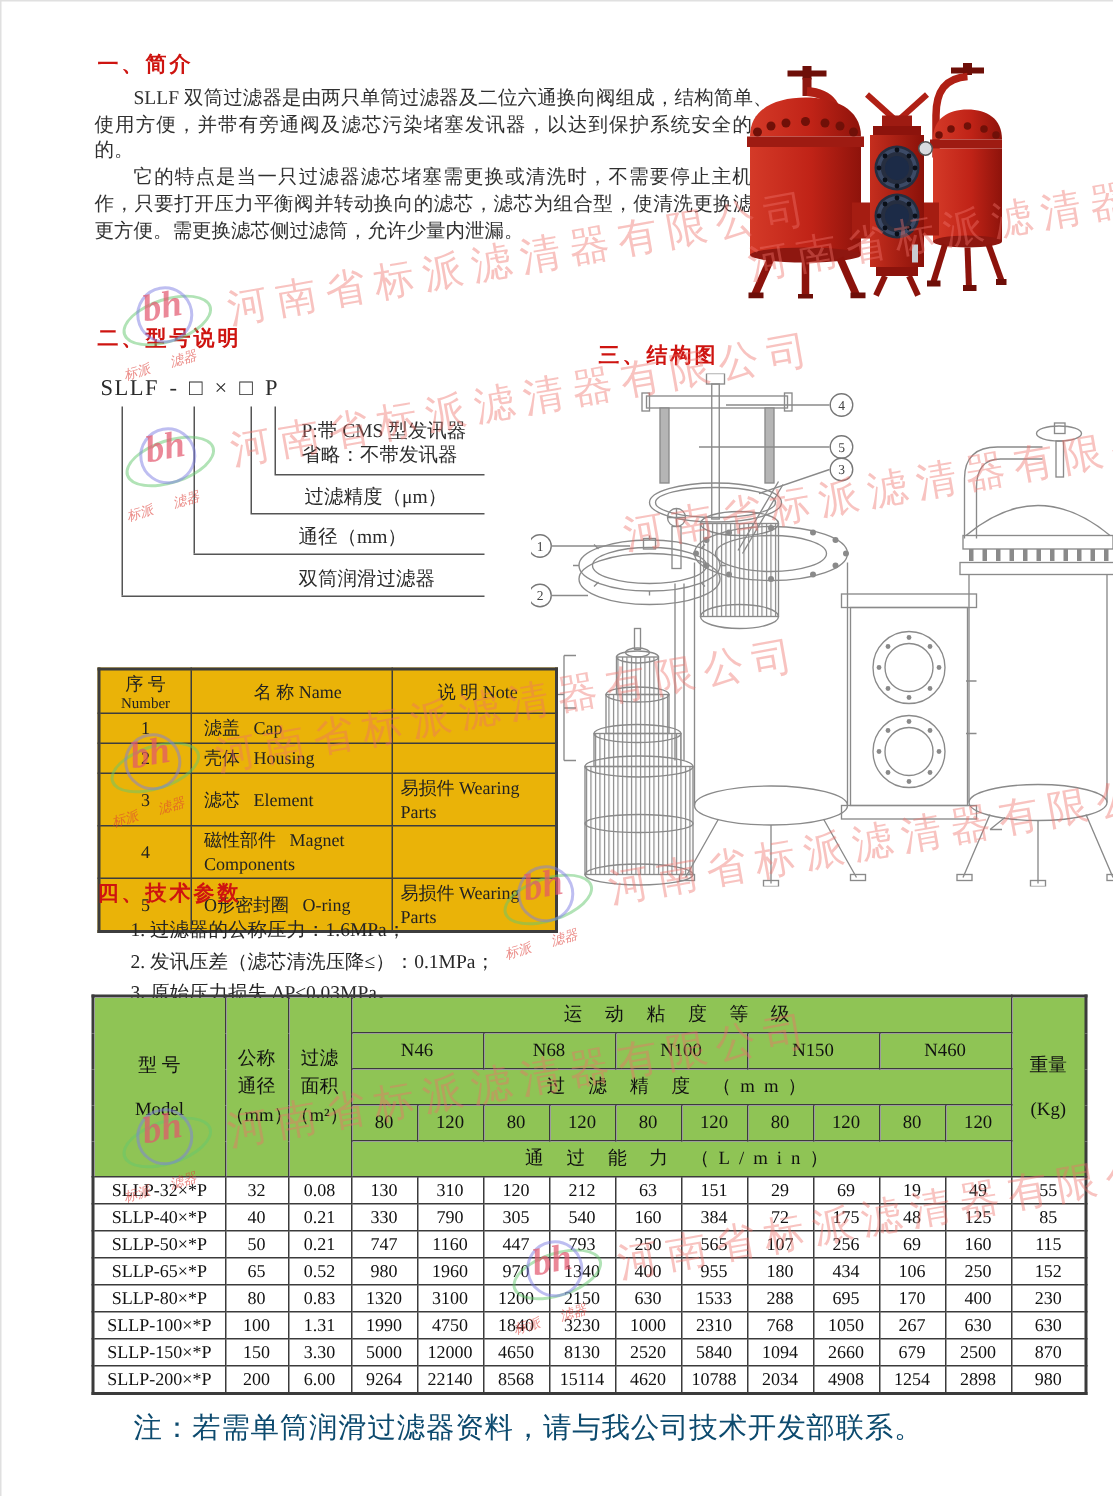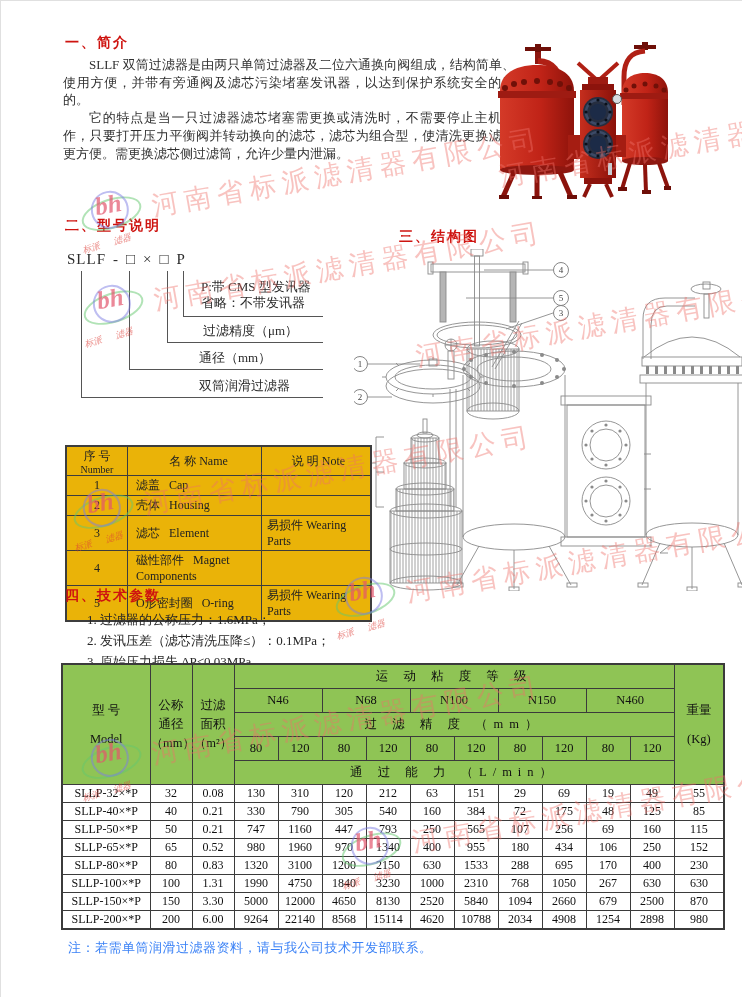--- a/index.html
+++ b/index.html
@@ -31,21 +31,21 @@
   .tech-notes{position:absolute;left:86px;top:608px;font-size:13px;line-height:21px;color:#262626;}
   .tech-notes div{white-space:nowrap;}
   
   .specs{position:absolute;left:60px;top:662px;width:662px;border-collapse:collapse;table-layout:fixed;}
   .specs th,.specs td{border:1px solid #3b3b3b;font-weight:normal;color:#111;text-align:center;overflow:hidden;}
   .specs{border:2px solid #3b3b3b;}
   .specs thead th{background:#8fc455;font-size:12.5px;padding:2px 0;line-height:19px;}
   .specs thead .sp{letter-spacing:6px;}
   .specs tbody td{background:#fff;font-size:12px;height:17px;padding:0;}
   .hdr-gap{margin-top:10px;}
-  .footnote{position:absolute;left:67px;top:938px;font-size:13px;color:#3b82f6;letter-spacing:0.5px;white-space:nowrap;}
+  .footnote{position:absolute;left:88px;top:938px;font-size:19px;color:#0c4a6e;letter-spacing:0.5px;white-space:nowrap;}
   
   .wm{position:absolute;display:flex;align-items:center;gap:12px;transform:rotate(-10deg);transform-origin:left center;pointer-events:none;z-index:40;}
   .wm-text{font-size:27px;letter-spacing:6px;color:rgba(238,112,105,0.42);white-space:nowrap;}
   .wm-logo{position:relative;width:60px;height:48px;flex:0 0 auto;}
   .wm-ellipse{position:absolute;left:0;top:9px;width:58px;height:26px;border:2px solid rgba(100,200,110,0.5);border-radius:50%;transform:rotate(-8deg);}
   .wm-circle{position:absolute;left:11px;top:1px;width:34px;height:34px;border:2px solid rgba(125,125,228,0.5);border-radius:50%;}
   .wm-bh{position:absolute;left:16px;top:1px;font-style:italic;font-weight:bold;font-size:25px;color:rgba(226,86,108,0.7);}
   .wm-sub{position:absolute;left:-4px;bottom:-10px;width:80px;font-size:9px;color:rgba(222,62,55,0.6);display:flex;gap:14px;transform:rotate(-6deg);}
   svg text.callout-num{font-size:9px;fill:#444;}
 </style>

